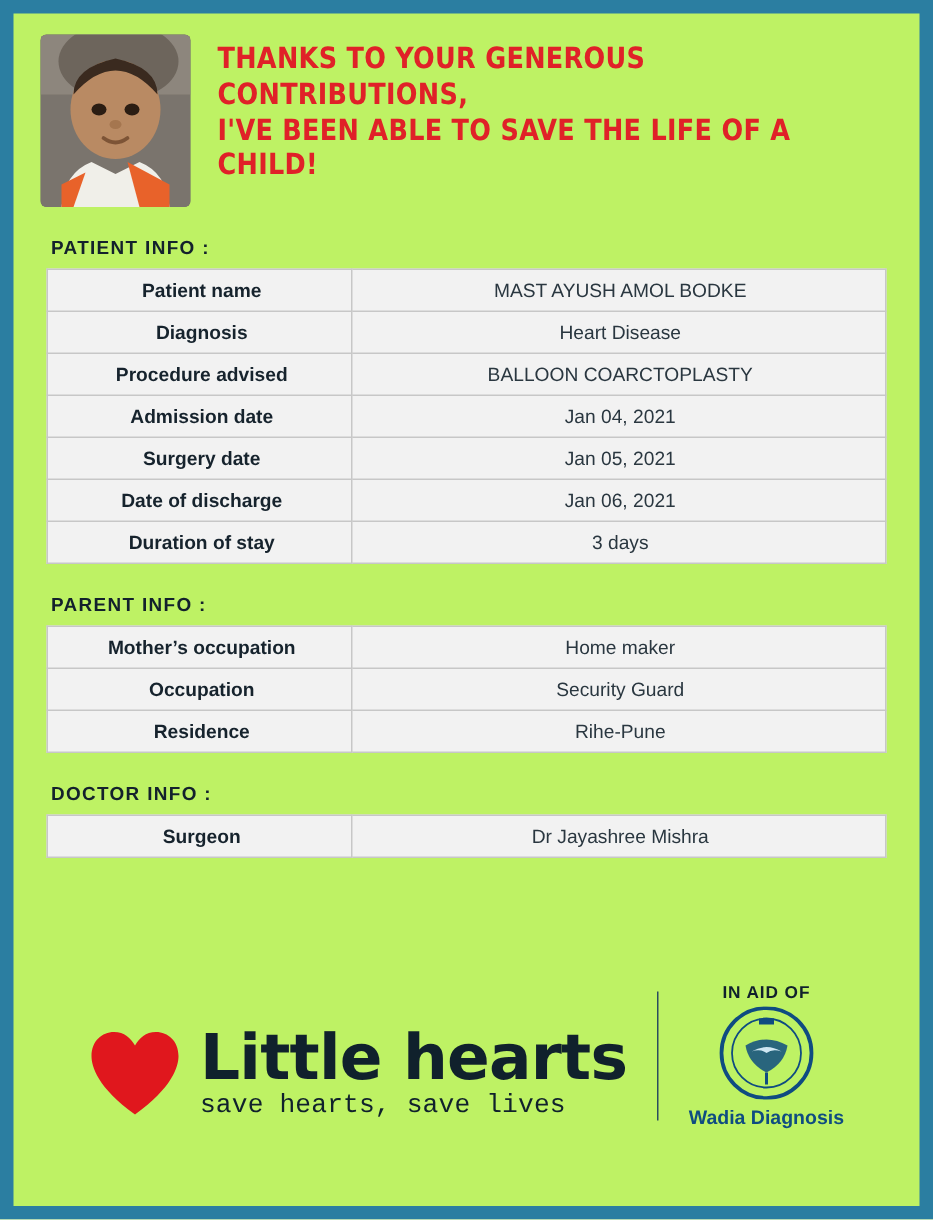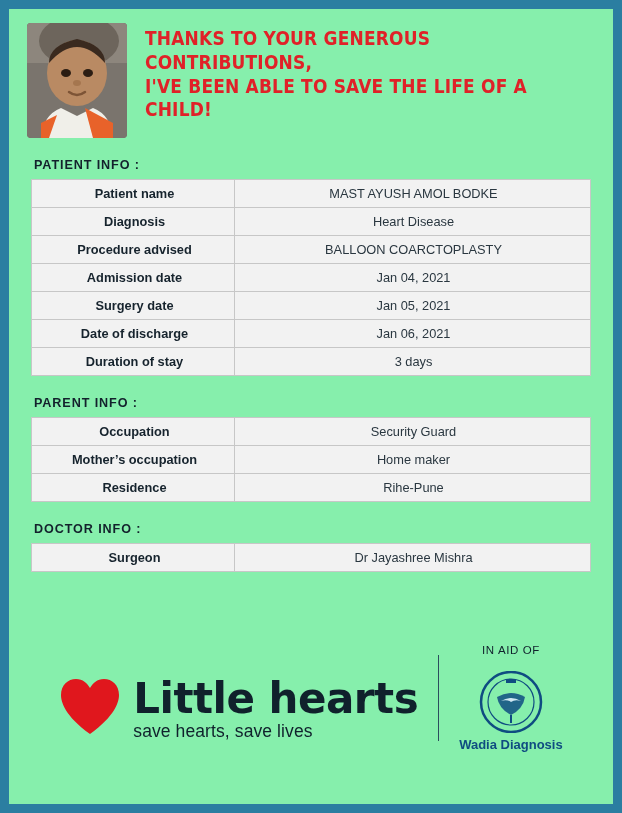--- a/index.html
+++ b/index.html
@@ -5,21 +5,21 @@
   * { box-sizing: border-box; }
   html, body {
     margin: 0; padding: 0;
     background: #ffffff;
     font-family: "Liberation Sans", sans-serif;
   }
   .page {
     width: 622px;
     height: 813px;
     position: relative;
-    background: #86efac;
+    background: #bef264;
     border: 9px solid #2b7ea1;
     overflow: hidden;
   }
   
   .header {
     display: flex;
     align-items: flex-start;
     padding: 14px 18px 0 18px;
   }
   .photo {
@@ -95,58 +95,58 @@
   .footer {
     position: absolute;
     left: 0; right: 0;
     bottom: 52px;
     display: flex;
     align-items: center;
     justify-content: center;
   }
   .lh-logo {
     display: flex;
-    align-items: flex-start;
+    align-items: center;
     margin-top: 23px;
   }
   .heart {
     width: 62px;
     height: 58px;
     margin-right: 12px;
   }
   .lh-words { line-height: 1; }
   .lh-title {
     font-family: "DejaVu Sans", sans-serif;
     font-weight: bold;
     font-size: 42px;
     color: #10212c;
     letter-spacing: -0.5px;
   }
   .lh-tag {
-    font-family: Liberation Sans, sans-serif;
+    font-family: Liberation Mono, monospace;
     font-size: 17.5px;
     color: #10212c;
     margin-top: 3px;
     letter-spacing: 0.1px;
   }
   .divider {
     width: 1px;
     height: 86px;
     background: #2b4d5e;
     margin: 0 20px;
   }
   .aid {
     text-align: center;
   }
   .aid-label {
     font-size: 11.5px;
-    font-weight: normal;
+    font-weight: bold;
     color: #10212c;
     letter-spacing: 0.6px;
-    margin-bottom: 15px;
+    margin-bottom: 3px;
   }
   .crest {
     width: 64px;
     height: 62px;
     margin: 0 auto;
   }
   .aid-name {
     margin-top: 4px;
     font-size: 13px;
     font-weight: bold;
@@ -221,26 +221,26 @@
           </tr>
         </tbody>
       </table>
     </div>
 
     <div>
       <div class="section-title">PARENT INFO :</div>
       <table class="info">
         <tbody>
           <tr>
+            <td class="k">Mother’s occupation</td>
+            <td class="v">Home maker</td>
+          </tr>
+          <tr>
             <td class="k">Occupation</td>
             <td class="v">Security Guard</td>
-          </tr>
-          <tr>
-            <td class="k">Mother’s occupation</td>
-            <td class="v">Home maker</td>
           </tr>
           <tr>
             <td class="k">Residence</td>
             <td class="v">Rihe-Pune</td>
           </tr>
         </tbody>
       </table>
     </div>
 
     <div>

